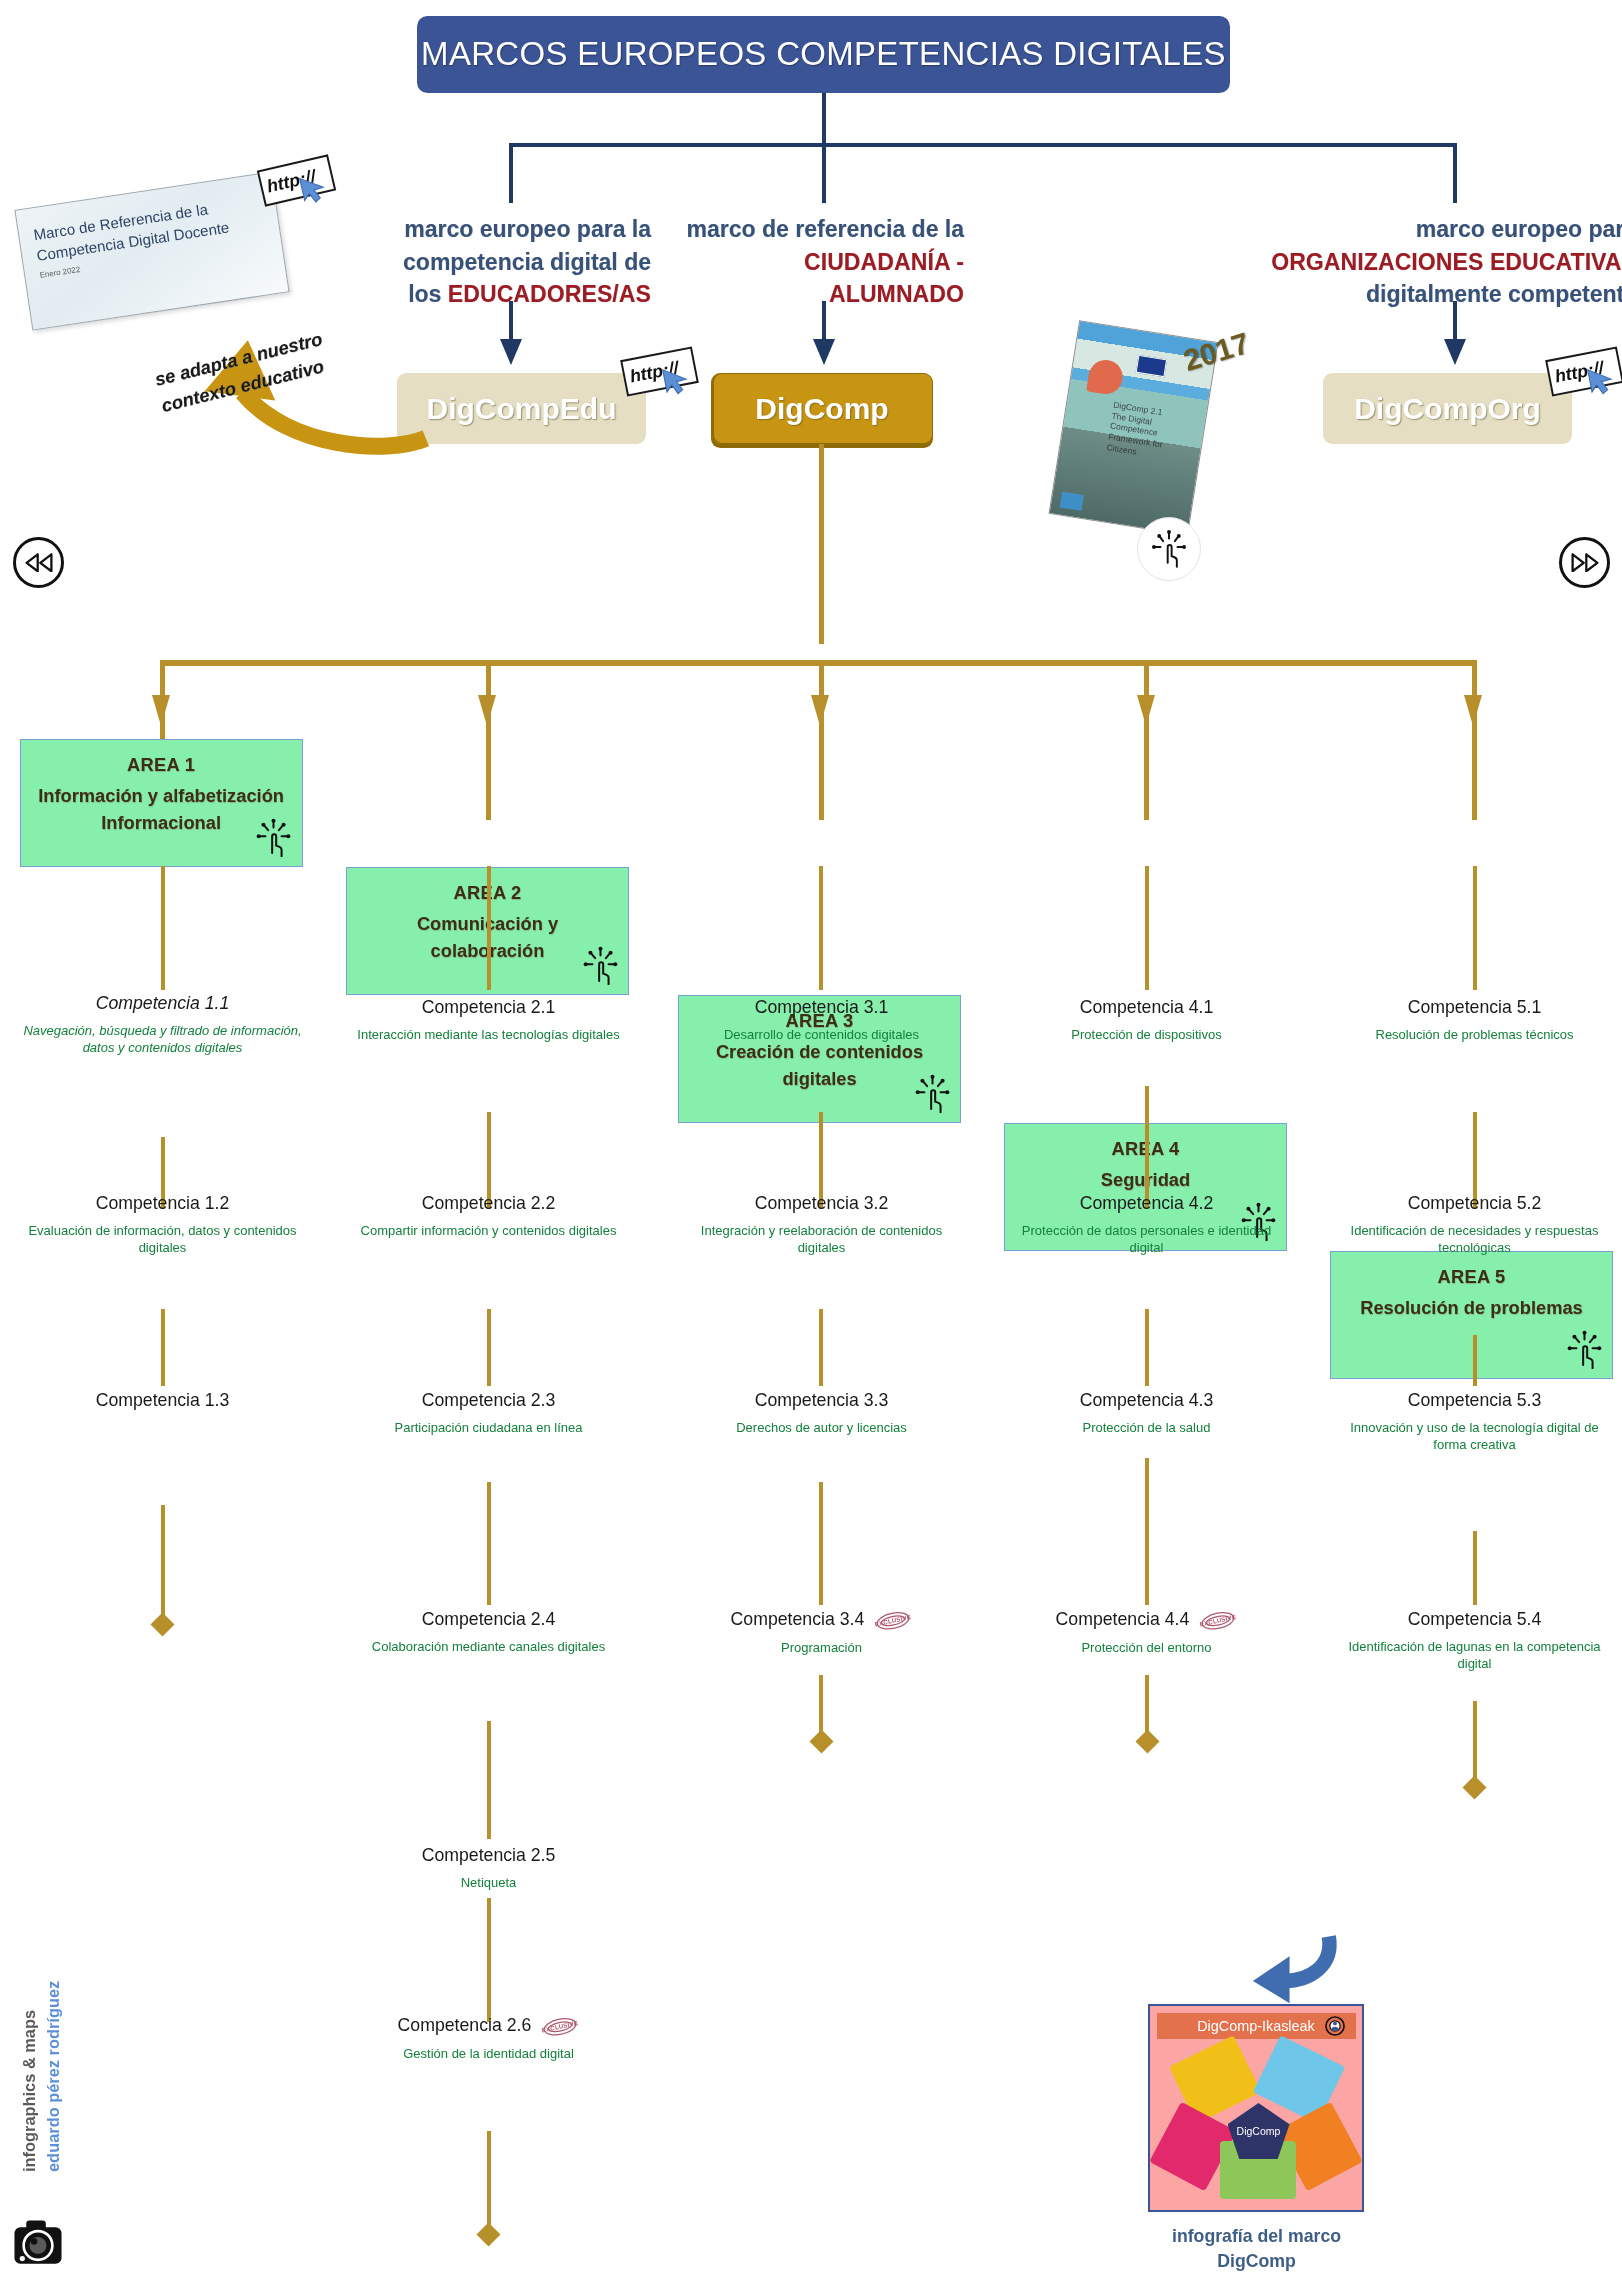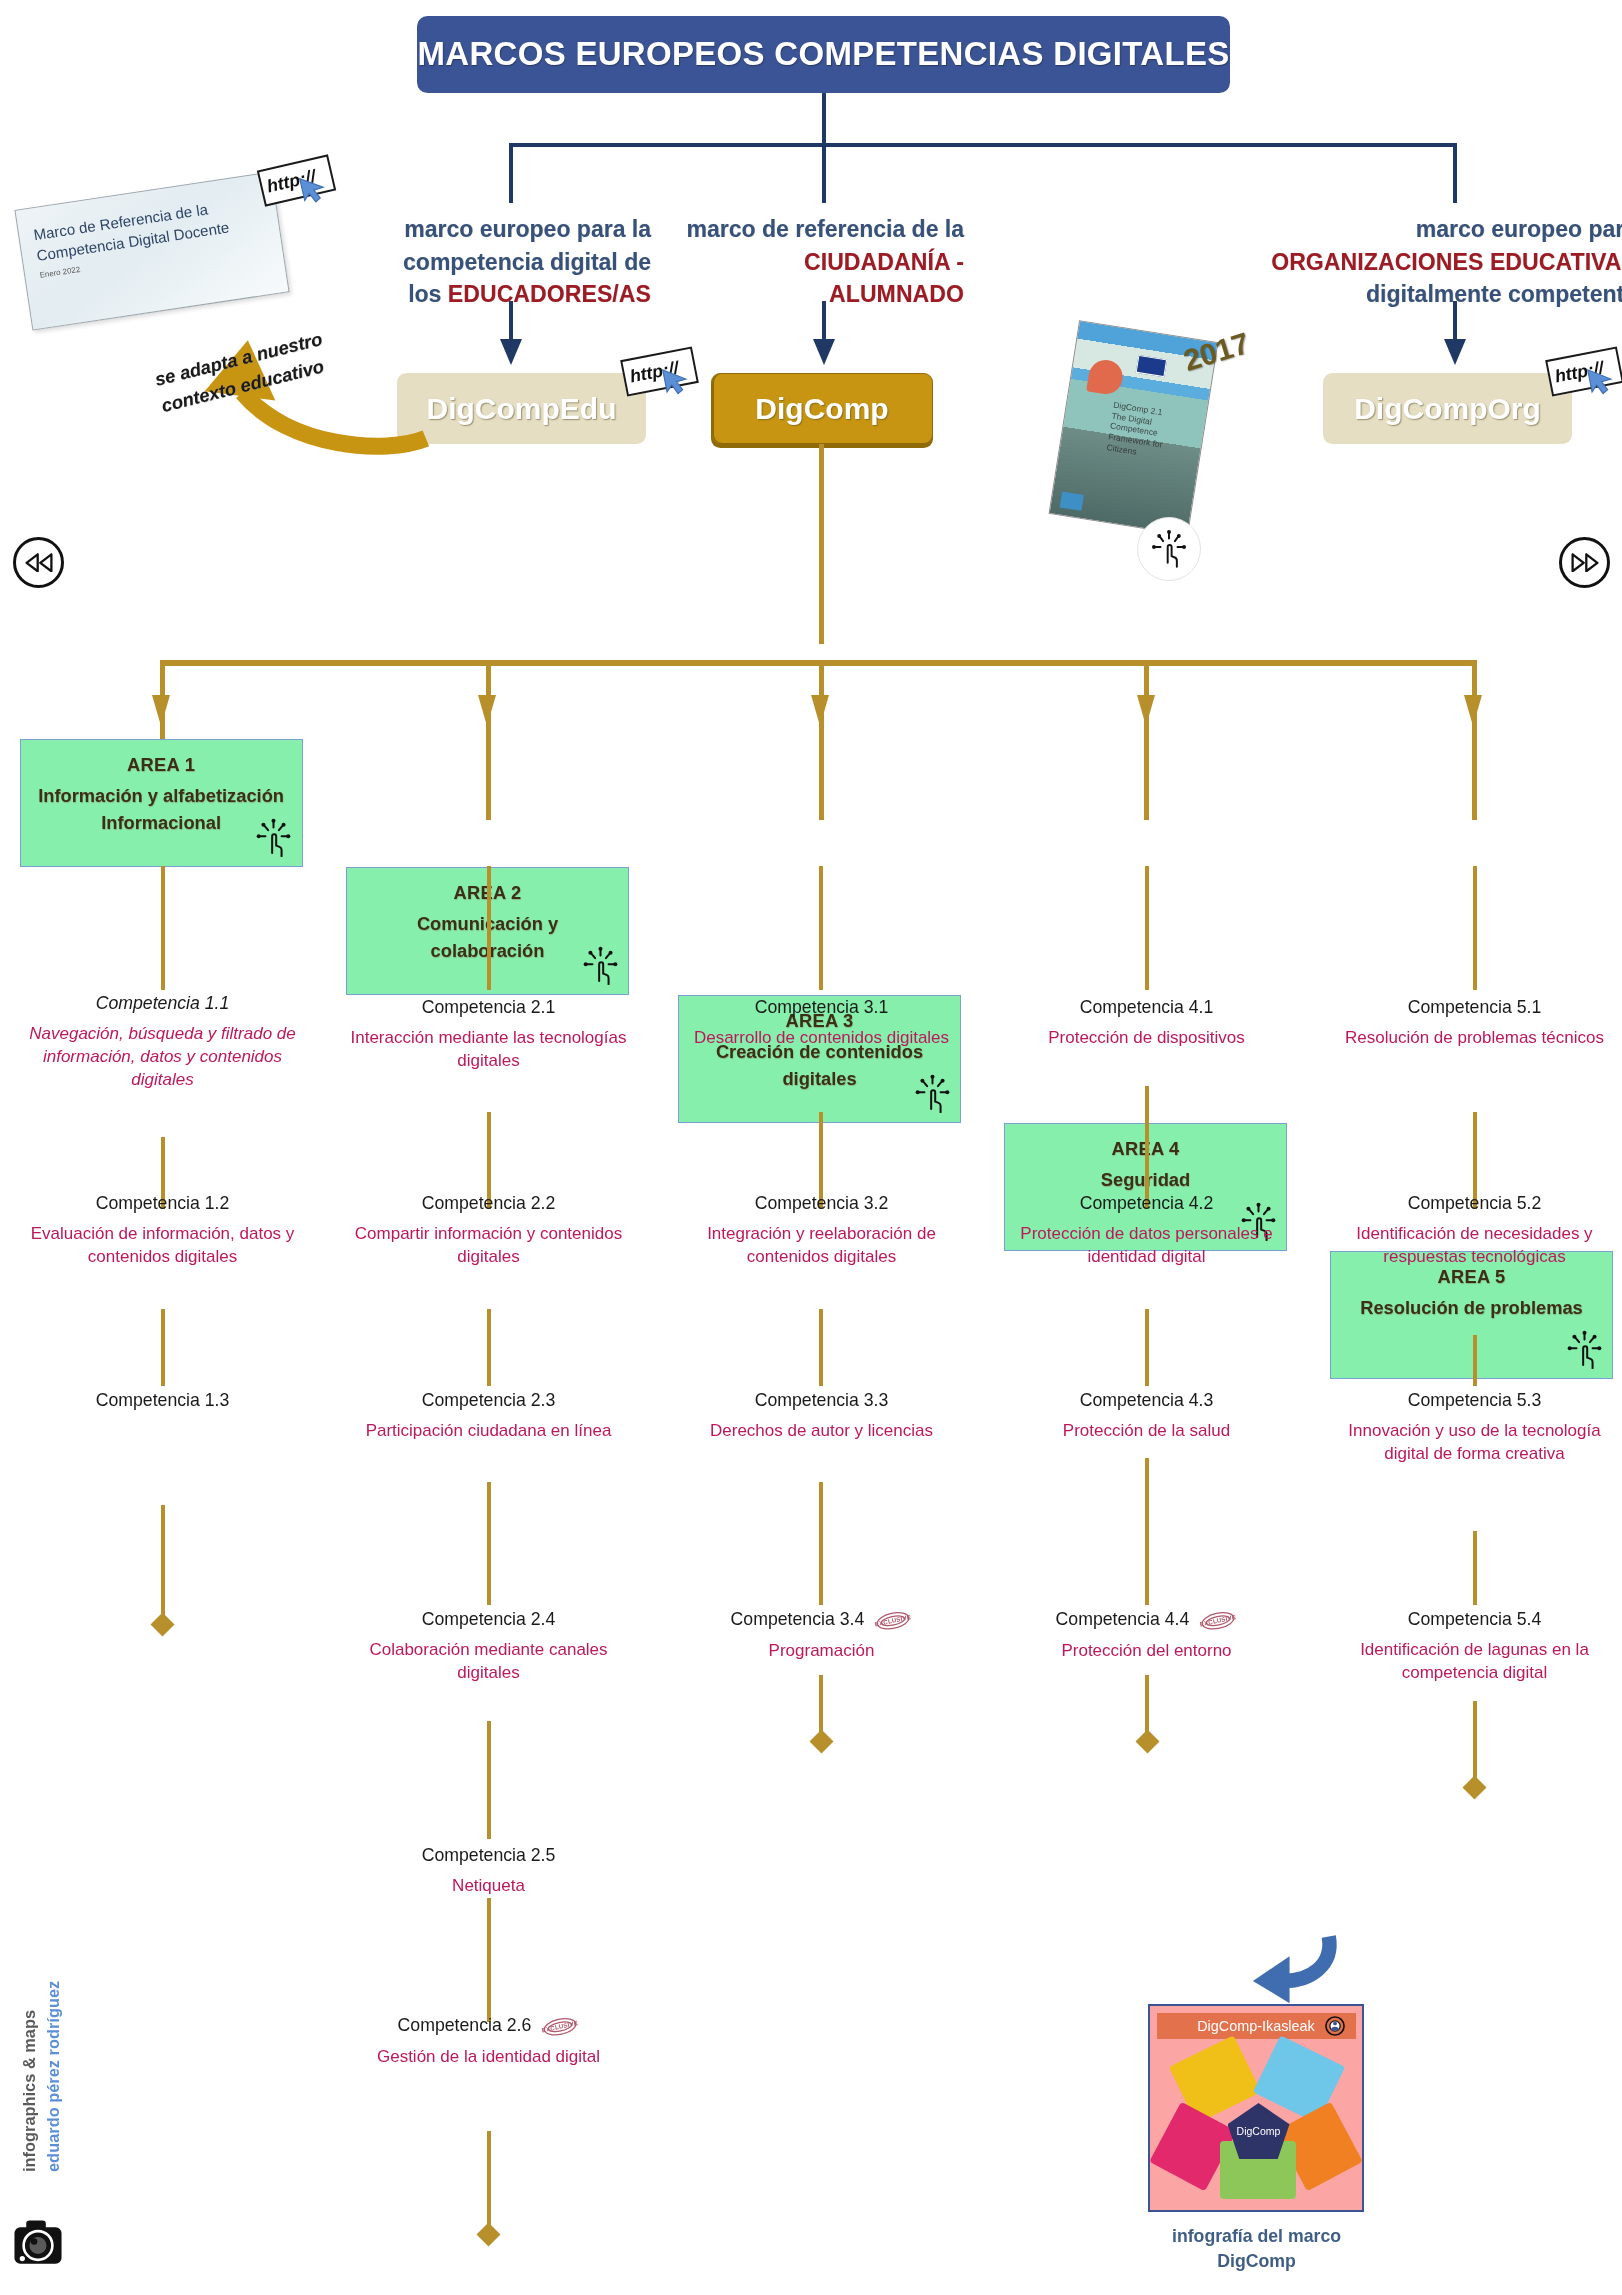--- a/index.html
+++ b/index.html
@@ -13,21 +13,21 @@
   .abs { position: absolute; }
 
   
   #title-banner {
     left: 417px; top: 15.7px; width: 813px; height: 77px;
     background: #3B5496;
     border-radius: 10.5px;
     display: flex; align-items: center; justify-content: center;
   }
   #title-banner .t {
-    color: #ffffff; font-size: 33px; font-weight: bold;
+    color: #ffffff; font-size: 33px; font-weight: normal;
     letter-spacing: 0.3px; text-align: center;
     text-shadow: 0.7px 0.7px 1.3px rgba(0,0,0,.35);
   }
 
   
   .navy-line { background: #1F3864; }
   .gold-line { background: #B8902B; }
 
   .arrow-down-navy {
     width: 0; height: 0;
@@ -129,21 +129,21 @@
 
   
   .comp {
     width: 281px; text-align: center;
   }
   .comp .num {
     font-size: 17.7px; color: #1a1a1a; font-weight: 500; line-height: 1.3;
     display:inline-block;
   }
   .comp .desc {
-    font-size: 17px; color: #be185d; line-height: 1.38; margin-top: 6.5px;
+    font-size: 13px; color: #15803d; line-height: 1.38; margin-top: 6.5px;
     font-weight: 500;
   }
   .stamp {
     display:inline-block; vertical-align: middle;
     width: 38px; height: 23.6px; margin-left: 5.2px;
   }
 
   
   #info-card {
     width: 216px; height: 208px;

